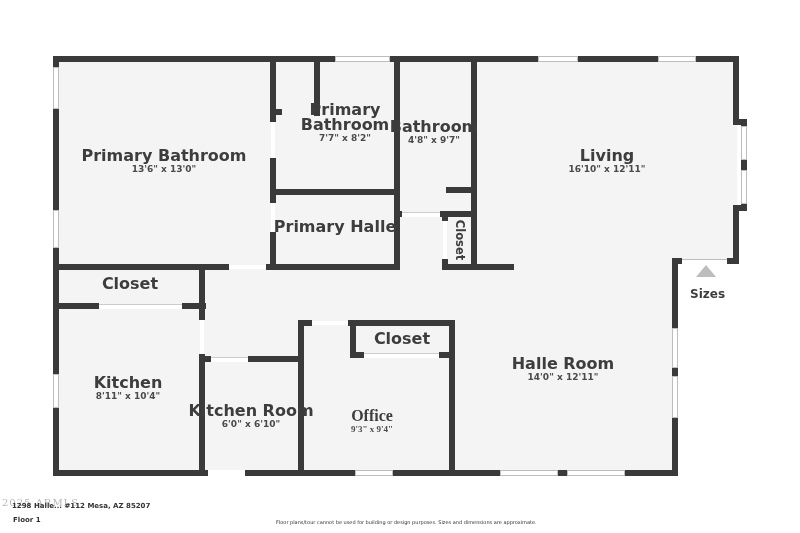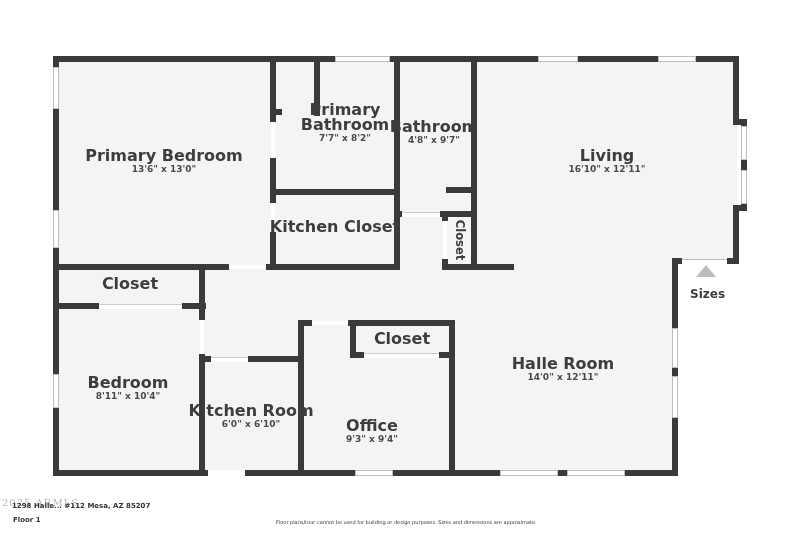--- a/index.html
+++ b/index.html
@@ -96,55 +96,55 @@
   <div class="w" style="left:350px;top:320px;width:6px;height:38px;"></div>
   <div class="w" style="left:350px;top:352px;width:14px;height:6px;"></div>
   <div class="w" style="left:439px;top:352px;width:14px;height:6px;"></div>
   <div class="door" style="left:364px;top:353px;width:75px;height:4px;border-top:1px solid #ccc;"></div>
   <div class="door" style="left:229px;top:265px;width:37px;height:4px;"></div>
   <div class="door" style="left:200px;top:320px;width:4px;height:34px;"></div>
   <div class="door" style="left:271px;top:122px;width:4px;height:36px;"></div>
   <div class="door" style="left:271px;top:203px;width:4px;height:29px;"></div>
 
   <div class="lbl" style="left:164px;top:148px;">
-    <span class="n">Primary Bedroom</span>
+    <span class="n">Primary Bathroom</span>
     <span class="d">13'6" x 13'0"</span>
   </div>
   <div class="lbl" style="left:345px;top:102px;">
     <span class="n">Primary</span>
     <span class="n">Bathroom</span>
     <span class="d">7'7" x 8'2"</span>
   </div>
   <div class="lbl" style="left:434px;top:119px;">
     <span class="n">Bathroom</span>
     <span class="d">4'8" x 9'7"</span>
   </div>
   <div class="lbl" style="left:607px;top:148px;">
     <span class="n">Living</span>
     <span class="d">16'10" x 12'11"</span>
   </div>
   <div class="lbl" style="left:335px;top:219px;">
-    <span class="n">Kitchen Closet</span>
+    <span class="n">Primary Halle</span>
   </div>
   <div class="vert" style="left:440px;top:233px;">Closet</div>
   <div class="lbl" style="left:130px;top:276px;">
     <span class="n">Closet</span>
   </div>
   <div class="lbl" style="left:128px;top:375px;">
-    <span class="n">Bedroom</span>
+    <span class="n">Kitchen</span>
     <span class="d">8'11" x 10'4"</span>
   </div>
   <div class="lbl" style="left:251px;top:403px;">
     <span class="n">Kitchen Room</span>
     <span class="d">6'0" x 6'10"</span>
   </div>
   <div class="lbl" style="left:402px;top:331px;">
     <span class="n">Closet</span>
   </div>
-  <div class="lbl" style="left:372px;top:418px;">
+  <div class="lbl" style="left:372px;top:408px;font-family:Liberation Serif, serif;">
     <span class="n">Office</span>
     <span class="d">9'3" x 9'4"</span>
   </div>
   <div class="lbl" style="left:563px;top:356px;">
     <span class="n">Halle Room</span>
     <span class="d">14'0" x 12'11"</span>
   </div>
 
   <div class="entry-arrow" style="left:696px;top:265px;"></div>
   <div class="entry-lbl" style="left:690px;top:287px;">Sizes</div>

